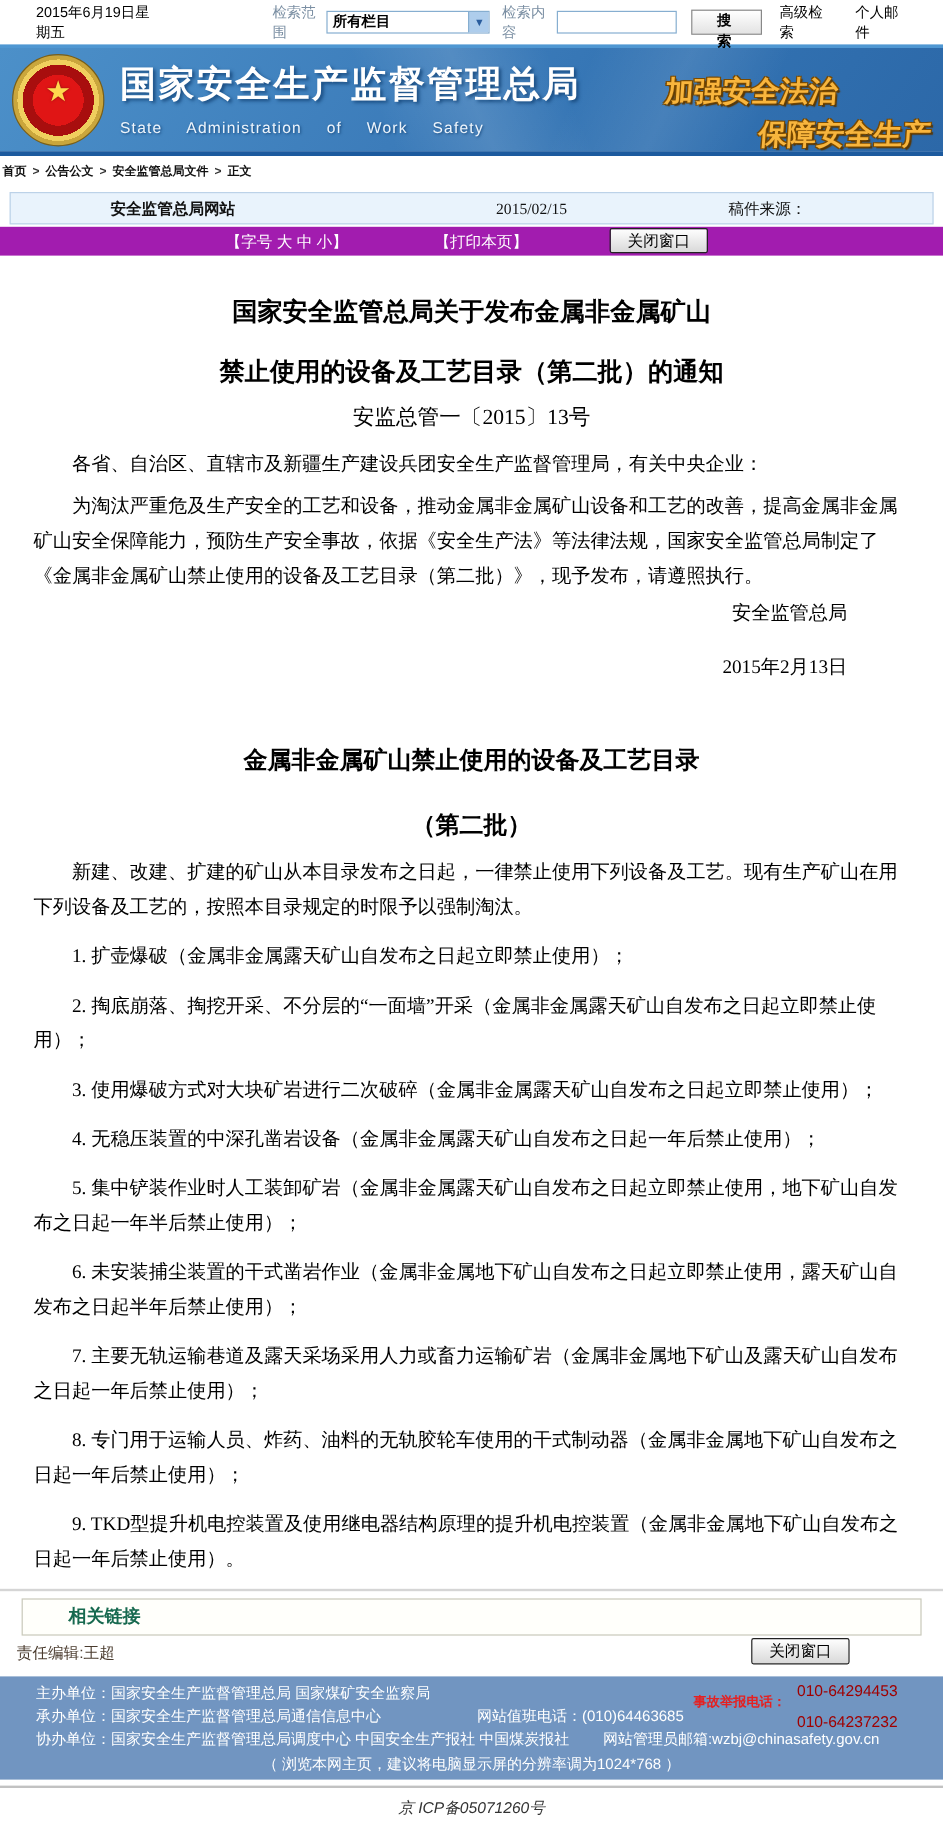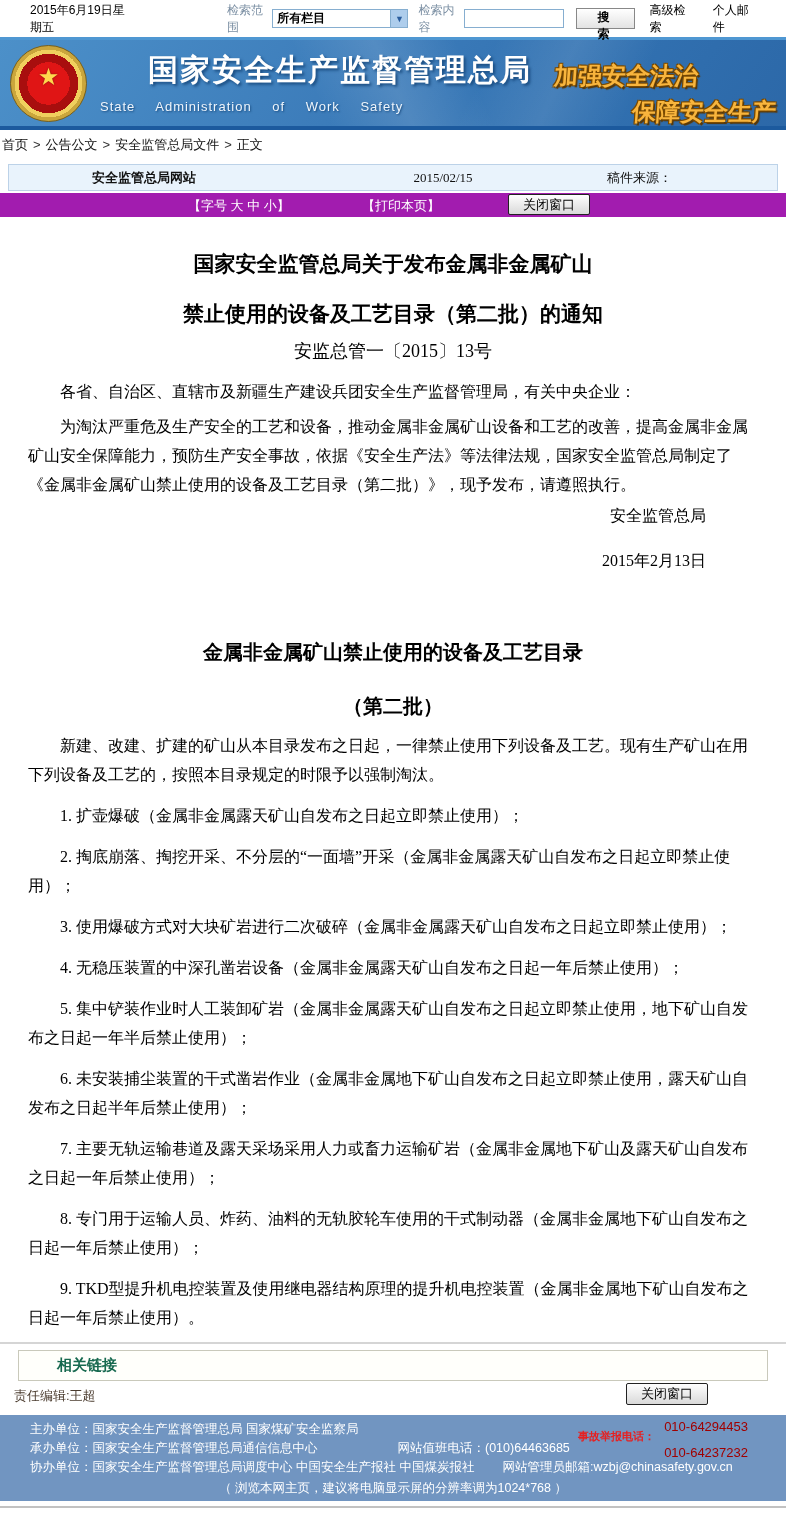--- a/index.html
+++ b/index.html
@@ -32,32 +32,32 @@
   .header::before { content:""; position:absolute; left:0; top:0; right:0; bottom:0;
     background:linear-gradient(65deg, transparent 40%, rgba(255,255,255,.12) 50%, transparent 60%),
                linear-gradient(115deg, transparent 60%, rgba(255,255,255,.10) 70%, transparent 80%); }
   .logo { position:absolute; left:10px; top:5px; width:77px; height:77px; border-radius:50%;
     background:radial-gradient(circle,#e01515 0 40%,#a80e0e 40% 56%,#f0cf5e 56% 64%,#caa63c 64% 100%);
     border:1px solid #7a5f18; display:flex; align-items:center; justify-content:center; z-index:2; }
   .logo .star { color:#ffd84d; font-size:24px; line-height:1; margin-top:-14px;
     text-shadow:0 0 2px #7a1010; }
   .h-titles { position:absolute; left:100px; top:10px; z-index:2; }
   .h-cn { color:#fff; font-size:30px; font-weight:bold; letter-spacing:2px;
-    font-family:"Liberation Serif", serif; text-shadow:2px 2px 3px #184a7e;margin-left:48px; }
+    font-family:"Liberation Serif", serif; text-shadow:2px 2px 3px #184a7e; }
   .h-en { color:#eef5fc; font-size:13px; margin-top:8px; letter-spacing:1px;
     word-spacing:16px; text-shadow:1px 1px 2px #184a7e; }
   .slogan { position:absolute; font-size:24px; font-weight:bold; color:#f8b53d; z-index:2;
     font-family:"Liberation Serif", serif; transform:skewX(-4deg);
     text-shadow:-1px -1px 0 #7a4a00, 1px -1px 0 #7a4a00, -1px 1px 0 #7a4a00,
                 2px 2px 1px #5a3600; }
   .slogan1 { right:88px; top:20px; }
   .slogan2 { right:10px; top:56px; }
 
   
-  .breadcrumb { padding:6px 10px 8px 2px; font-size:13px; color:#111; }
+  .breadcrumb { padding:6px 10px 8px 2px; font-size:10px; color:#111;font-weight:bold; }
   .breadcrumb a { color:#111; text-decoration:none; cursor:pointer; }
   .breadcrumb .sep { margin:0 5px; color:#333; }
 
   
   .infobar { margin:2px 8px; height:27px; background:#e9f3fc;
     border:1px solid #bcd2e8; display:flex; align-items:center; font-size:13px; color:#111; }
   .infobar .c1 { width:270px; text-align:center; font-weight:bold; }
   .infobar .c2 { flex:1; text-align:center; font-family:"Liberation Serif", serif; }
   .infobar .c3 { width:170px; text-align:left; }
 
@@ -73,21 +73,21 @@
   .article { padding:22px 28px 0 28px; font-family:"Liberation Serif", serif;
     font-size:16px; color:#000; }
   .doc-title { text-align:center; font-weight:bold; font-size:21px; line-height:50px; }
   .doc-number { text-align:center; font-size:18px; margin-top:2px; line-height:20px; }
   .article p { text-indent:2em; line-height:29px; }
   .salutation { margin-top:16px; }
   .para1 { margin-top:6px; }
   .sig { text-align:right; padding-right:52px; line-height:29px; }
   .signer { margin-top:2px; }
   .sign-date { margin-top:16px; }
-  .section-title { text-align:center; font-weight:bold; font-size:20px; margin-top:62px;
+  .section-title { text-align:center; font-weight:bold; font-size:20px; margin-top:48px;
     line-height:30px; }
   .section-subtitle { text-align:center; font-weight:bold; font-size:20px; margin-top:24px;
     line-height:30px; }
   .section-intro { margin-top:10px; }
   .item { margin-top:12px; }
 
   
   .related-sep { border-top:2px solid #d5d5d5; margin-top:10px; }
   .related-box { margin:6px 18px 0 18px; border:1px solid #c9c9bb; background:#fffffb;
     padding:5px 0 5px 38px; }

